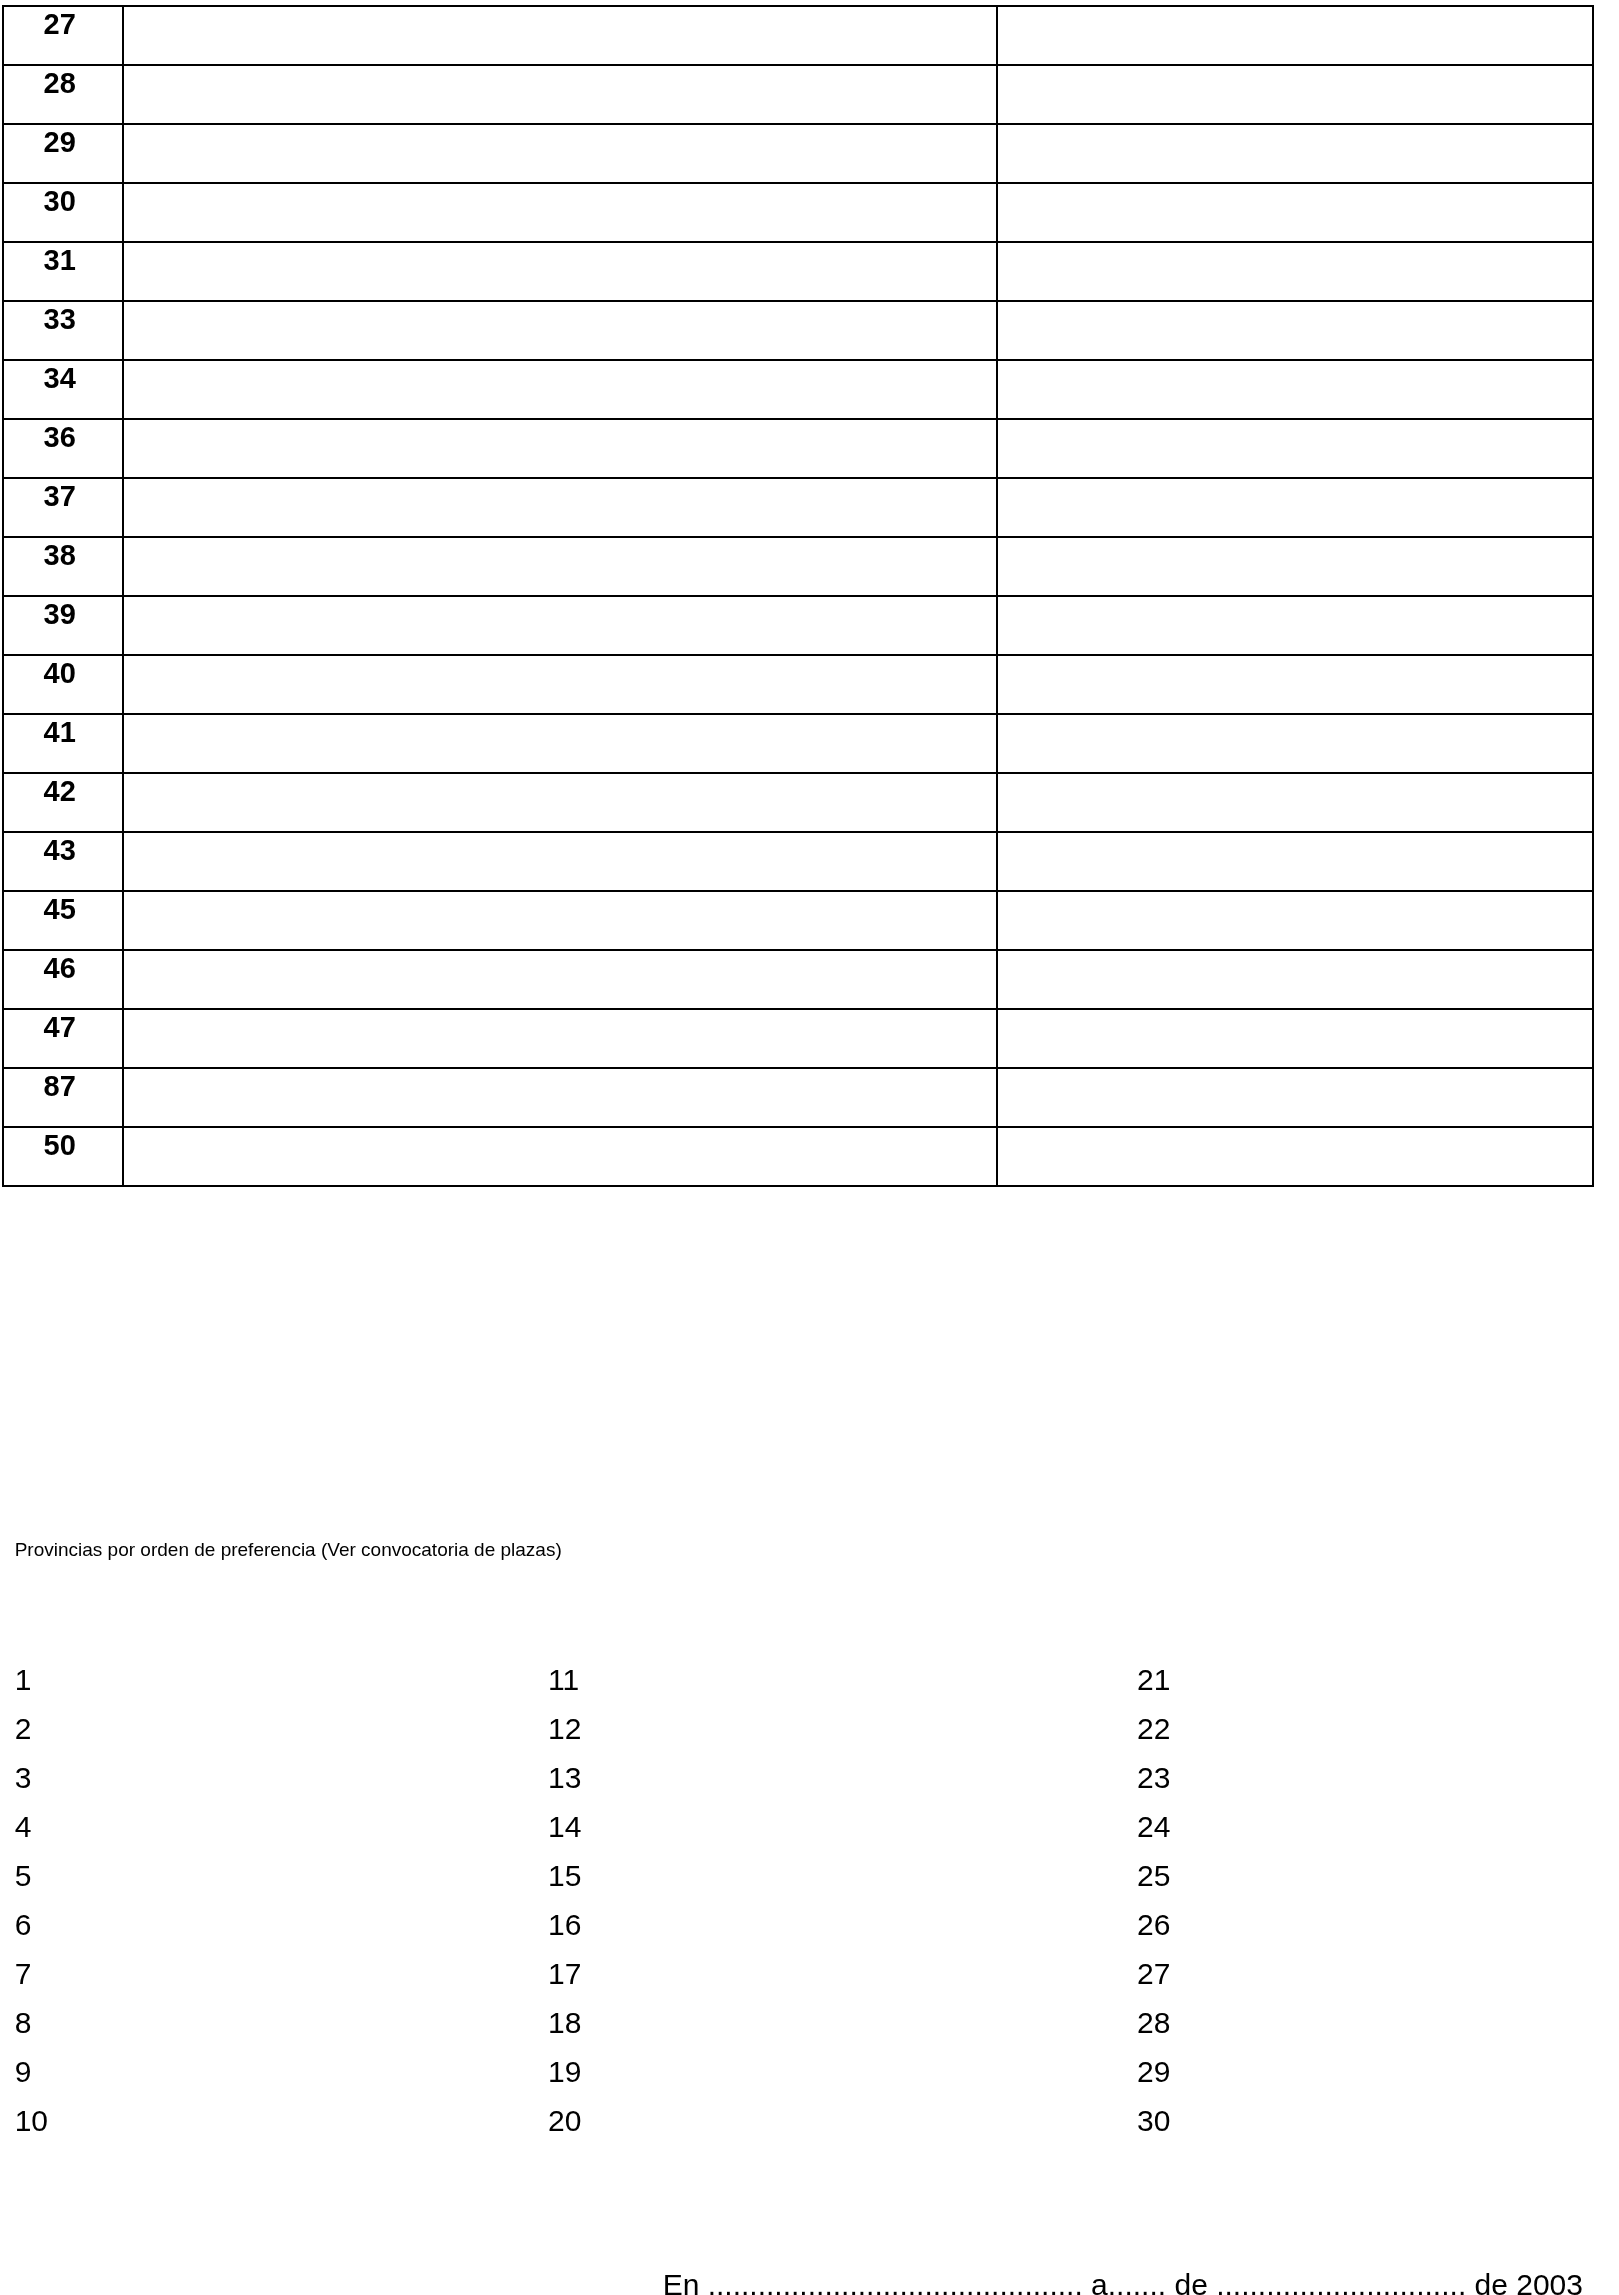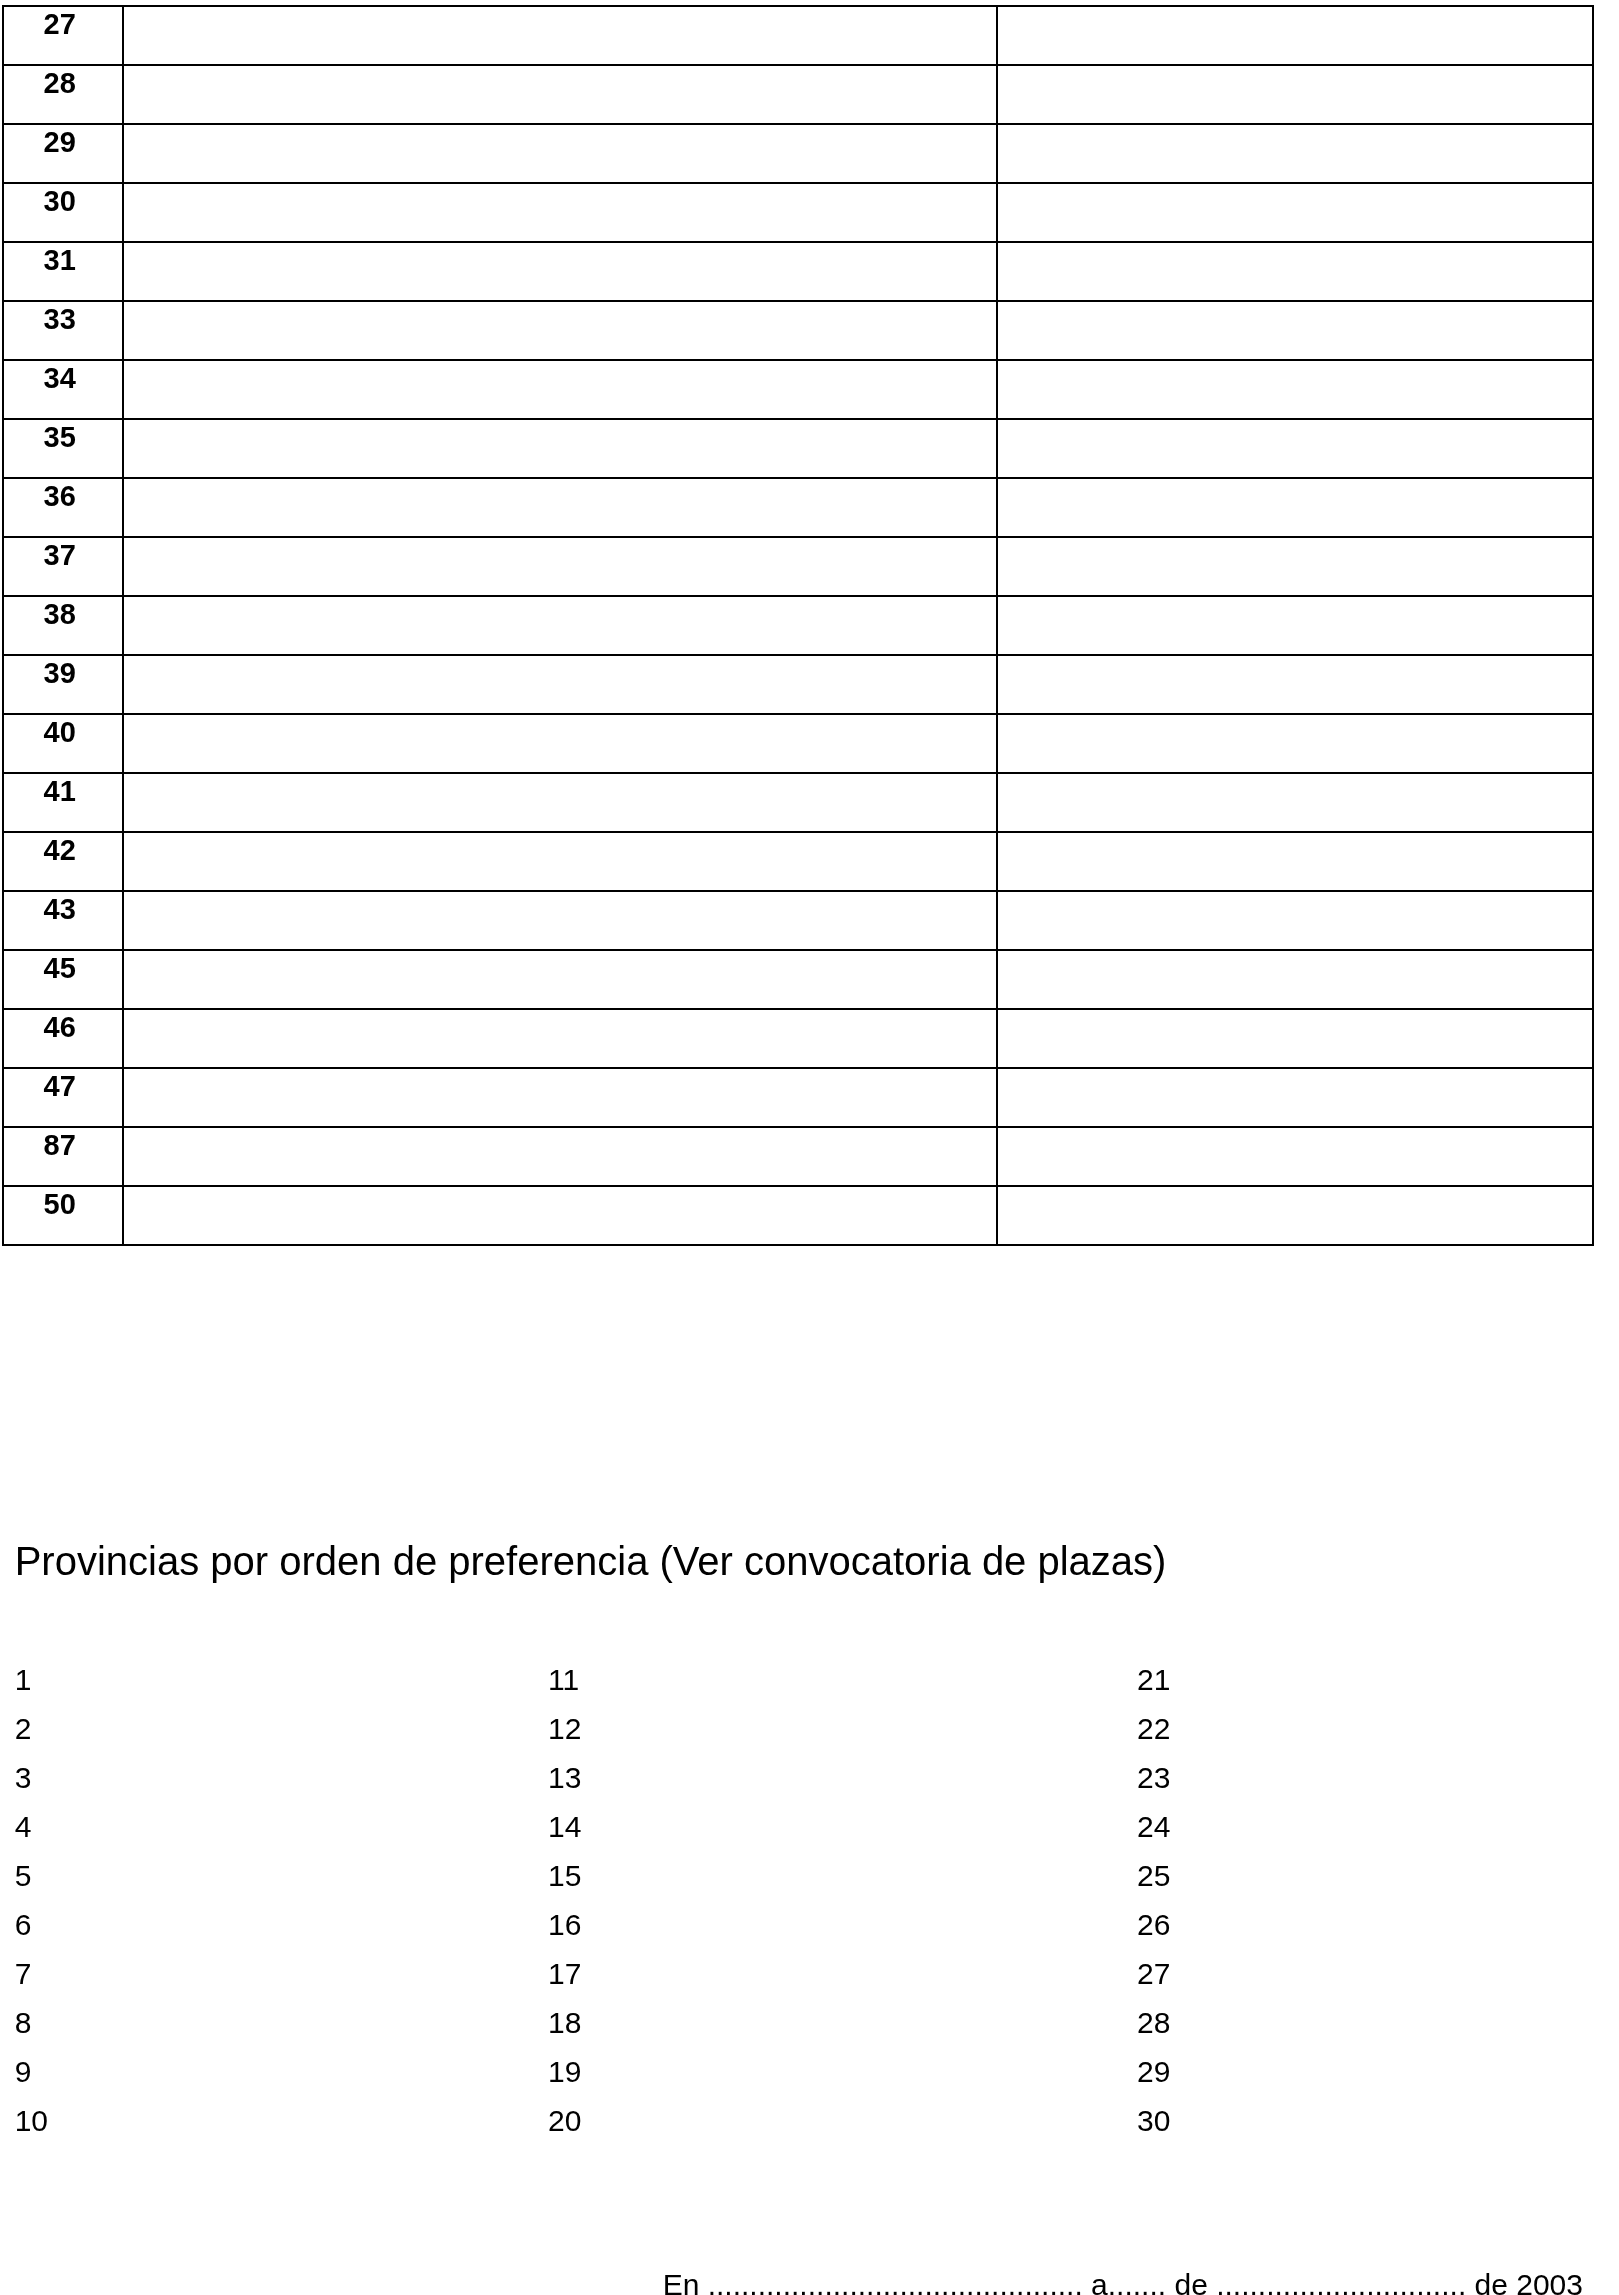--- a/index.html
+++ b/index.html
@@ -1,21 +1,21 @@
 <!DOCTYPE html>
 <html style="font-size:12.3px"><head>
 <meta charset="utf-8">
 <style>
   html,body{margin:0;padding:0;background:#fff;}
   body{width:1620px;height:2295px;position:relative;overflow:hidden;font-family:"Liberation Sans",sans-serif;color:#000;}
   .grid{position:absolute;left:1.5px;top:4.6px;width:1592px;border-collapse:collapse;}
   .grid td{border:2.3px solid #000;height:57px;padding:0;}
   .grid td.num{width:120px;font-weight:bold;font-size:29px;vertical-align:top;padding-left:40px;box-sizing:border-box;line-height:35px;}
   .grid td.c2{width:872px;}
-  .title{position:absolute;left:14.7px;top:1539px;font-size:40px;}
+  .title{position:absolute;left:14.7px;top:1539px;font-size:19px;}
   .plist{position:absolute;top:1655px;font-size:30px;line-height:49px;}
   .plist div{height:49px;}
   .footer{position:absolute;right:37px;top:2268px;font-size:30px;white-space:nowrap;}
 </style>
 </head>
 <body>
 
 <table class="grid">
   <tbody id="tbody">
       <tr>
@@ -43,25 +43,20 @@
         <td class="c2"></td>
         <td></td>
       </tr>
       <tr>
         <td class="num">33</td>
         <td class="c2"></td>
         <td></td>
       </tr>
       <tr>
         <td class="num">34</td>
-        <td class="c2"></td>
-        <td></td>
-      </tr>
-      <tr>
-        <td class="num">35</td>
         <td class="c2"></td>
         <td></td>
       </tr>
       <tr>
         <td class="num">36</td>
         <td class="c2"></td>
         <td></td>
       </tr>
       <tr>
         <td class="num">37</td>

